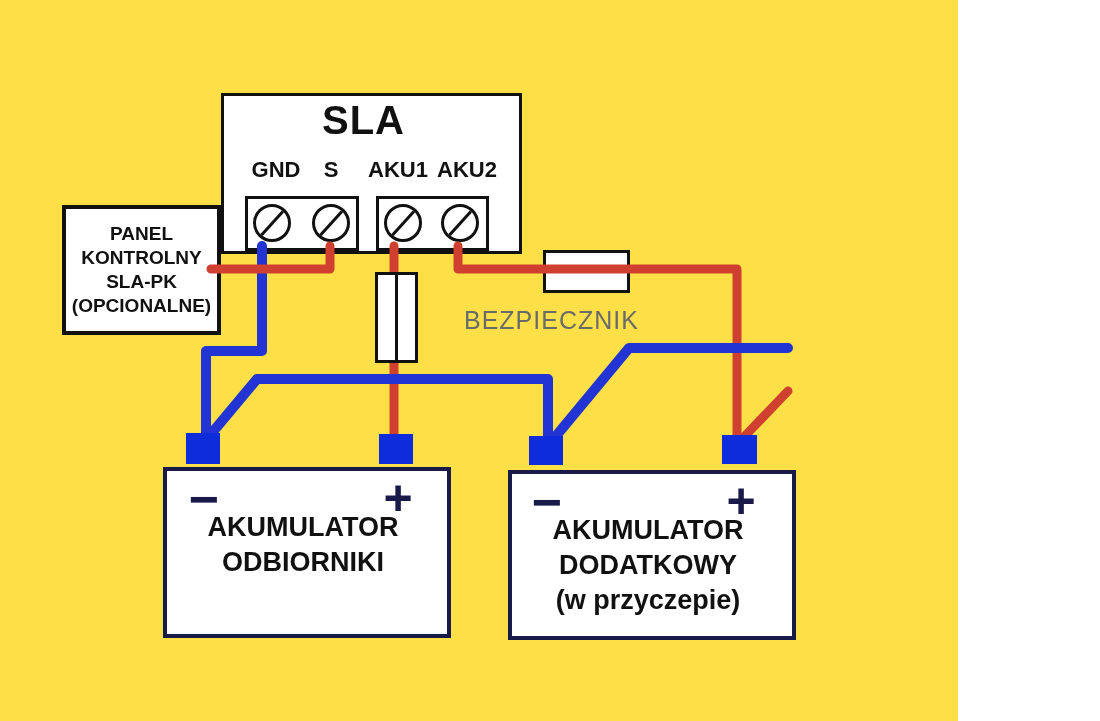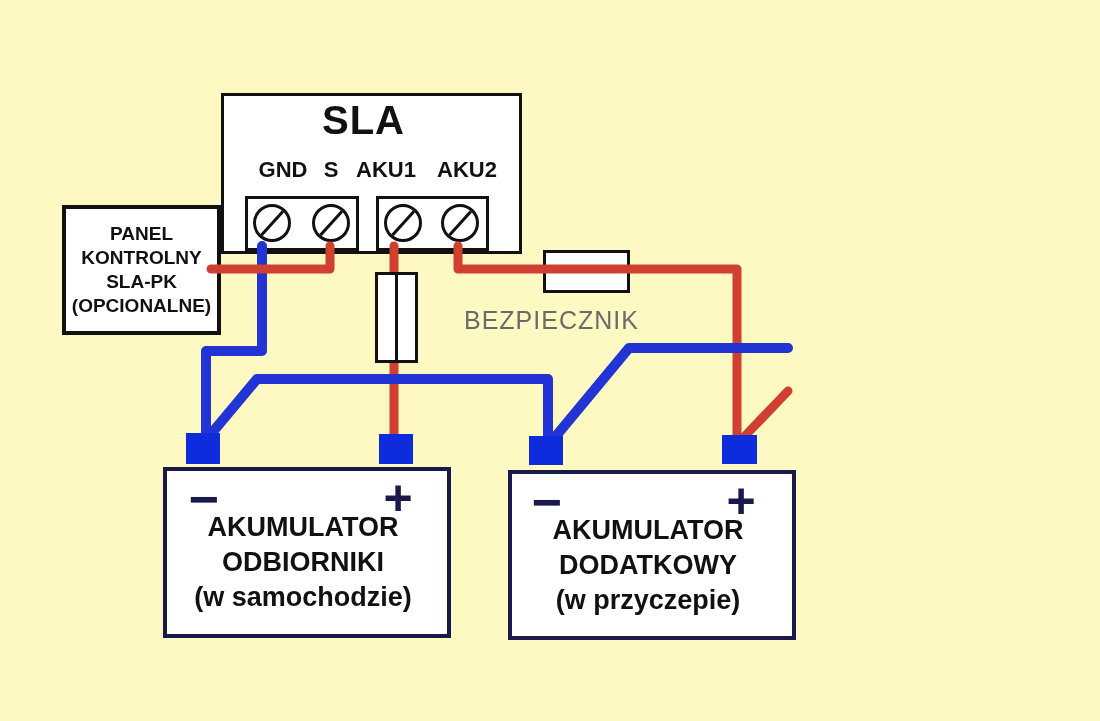--- a/index.html
+++ b/index.html
@@ -1,17 +1,17 @@
 <!DOCTYPE html>
 <html><head>
 <meta charset="utf-8">
 <style>
   html,body{margin:0;padding:0;background:#ffffff;}
   .canvas{
-    position:relative;width:1100px;height:721px;background:#fef9c3;
+    position:relative;width:958px;height:721px;background:#fde047;
     font-family:"Liberation Sans",sans-serif;overflow:hidden;
   }
   .abs{position:absolute;}
   
   .sla-box{left:221px;top:93px;width:295px;height:155px;border:3px solid #111;background:#fff;z-index:10;}
   .sla-title{left:322px;top:98px;width:80px;text-align:center;font-size:40px;font-weight:700;color:#111;letter-spacing:1px;z-index:11;}
   .term-label{top:157px;font-size:22px;font-weight:700;color:#111;transform:translateX(-50%);z-index:11;white-space:nowrap;}
   .tblock{top:196px;height:49px;border:3px solid #111;background:#fff;z-index:11;}
   .tblock1{left:245px;width:108px;}
   .tblock2{left:376px;width:107px;}
@@ -49,23 +49,23 @@
   .post-2n{left:529px;top:436px;width:34px;height:29px;}
   .post-2p{left:722px;top:435px;width:35px;height:29px;}
 </style>
 </head>
 <body>
 
 <div class="canvas">
 
   <div class="abs sla-box"></div>
   <div class="abs sla-title">SLA</div>
-  <div class="abs term-label" style="left:283px;">GND</div>
+  <div class="abs term-label" style="left:276px;">GND</div>
   <div class="abs term-label" style="left:331px;">S</div>
-  <div class="abs term-label" style="left:386px;">AKU1</div>
+  <div class="abs term-label" style="left:398px;">AKU1</div>
   <div class="abs term-label" style="left:467px;">AKU2</div>
   <div class="abs tblock tblock1">
     <div class="screw" style="left:5px;"></div>
     <div class="screw" style="left:64px;"></div>
   </div>
   <div class="abs tblock tblock2">
     <div class="screw" style="left:5px;"></div>
     <div class="screw" style="left:62px;"></div>
   </div>
 
@@ -79,21 +79,20 @@
   <div class="abs fuse fuse-h"></div>
   <div class="abs fuse-label">BEZPIECZNIK</div>
 
 
   <div class="abs battery-box battery1"></div>
   <div class="abs sign minus" style="left:181px;top:481px;">−</div>
   <div class="abs sign plus" style="left:375px;top:476px;">+</div>
   <div class="abs battery-text" style="left:163px;top:510px;width:280px;">
     <div>AKUMULATOR</div>
     <div>ODBIORNIKI</div>
-    <div>(w samochodzie)</div>
   </div>
 
   <div class="abs battery-box battery2"></div>
   <div class="abs sign minus" style="left:524px;top:484px;">−</div>
   <div class="abs sign plus" style="left:718px;top:479px;">+</div>
   <div class="abs battery-text" style="left:508px;top:513px;width:280px;">
     <div>AKUMULATOR</div>
     <div>DODATKOWY</div>
     <div>(w przyczepie)</div>
   </div>

